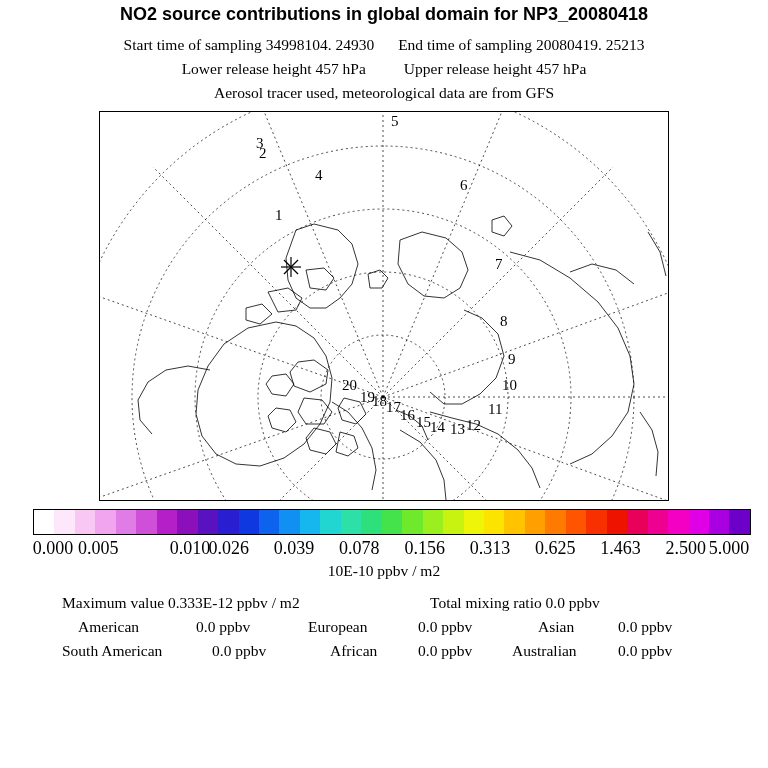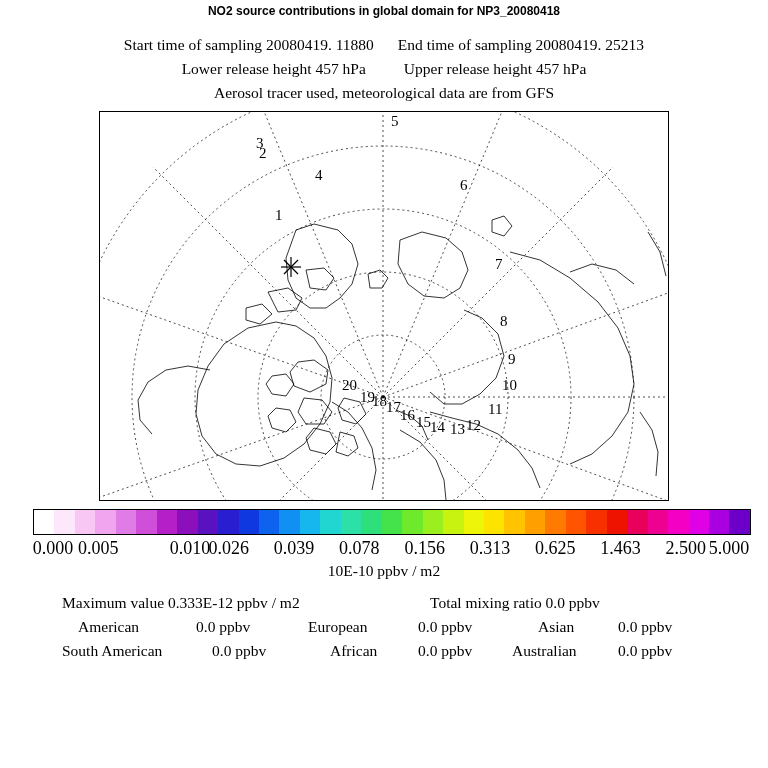--- a/index.html
+++ b/index.html
@@ -21,21 +21,21 @@
     width: 768px;
     height: 768px;
   }
 
   
   .title {
     position: absolute;
     left: 0; top: 4px;
     width: 768px;
     text-align: center;
-    font-size: 12px;
+    font-size: 18px;
     font-weight: bold;
     font-family: "Liberation Sans", sans-serif;
     letter-spacing: 0px;
   }
   .subline {
     position: absolute;
     width: 768px;
     text-align: center;
     font-size: 15.5px;
   }
@@ -135,21 +135,21 @@
   }
 </style>
 </head>
 <body>
 
 <div class="page">
 
   <div class="title">NO2 source contributions in global domain for NP3_20080418</div>
 
   <div class="subline line2">
-    <span class="seg seg1">Start time of sampling 20080419. 11880</span><span class="seg seg2">End time of sampling 20080419. 25213</span>
+    <span class="seg seg1">Start time of sampling 34998104. 24930</span><span class="seg seg2">End time of sampling 20080419. 25213</span>
   </div>
 
   <div class="subline line3">
     <span class="seg seg1">Lower release height  457 hPa</span><span class="seg seg2">Upper release height  457 hPa</span>
   </div>
 
   <div class="subline line4">Aerosol tracer used, meteorological data are from GFS</div>
 
   <div class="mapbox">
     <svg width="568" height="388" viewBox="0 0 568 388" xmlns="http://www.w3.org/2000/svg">

